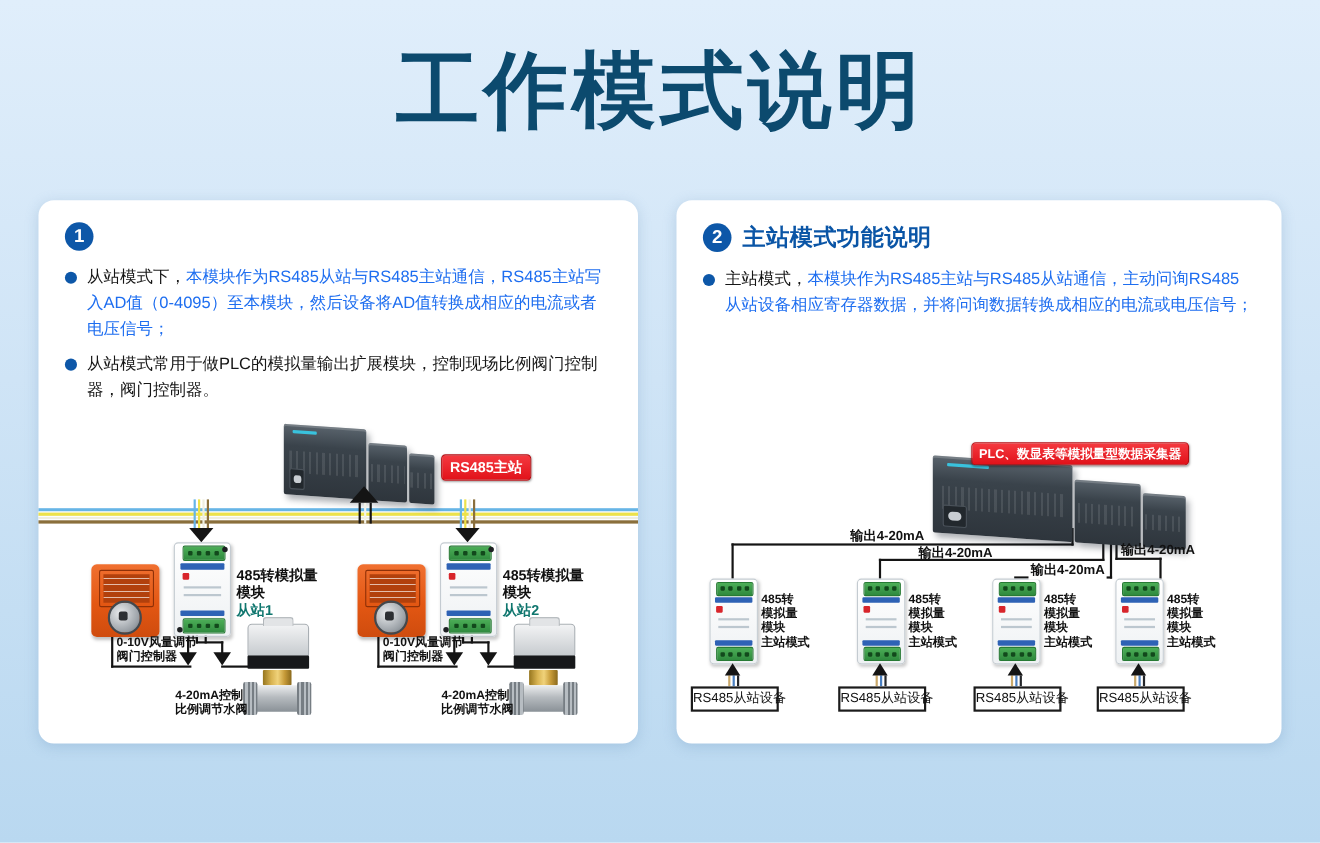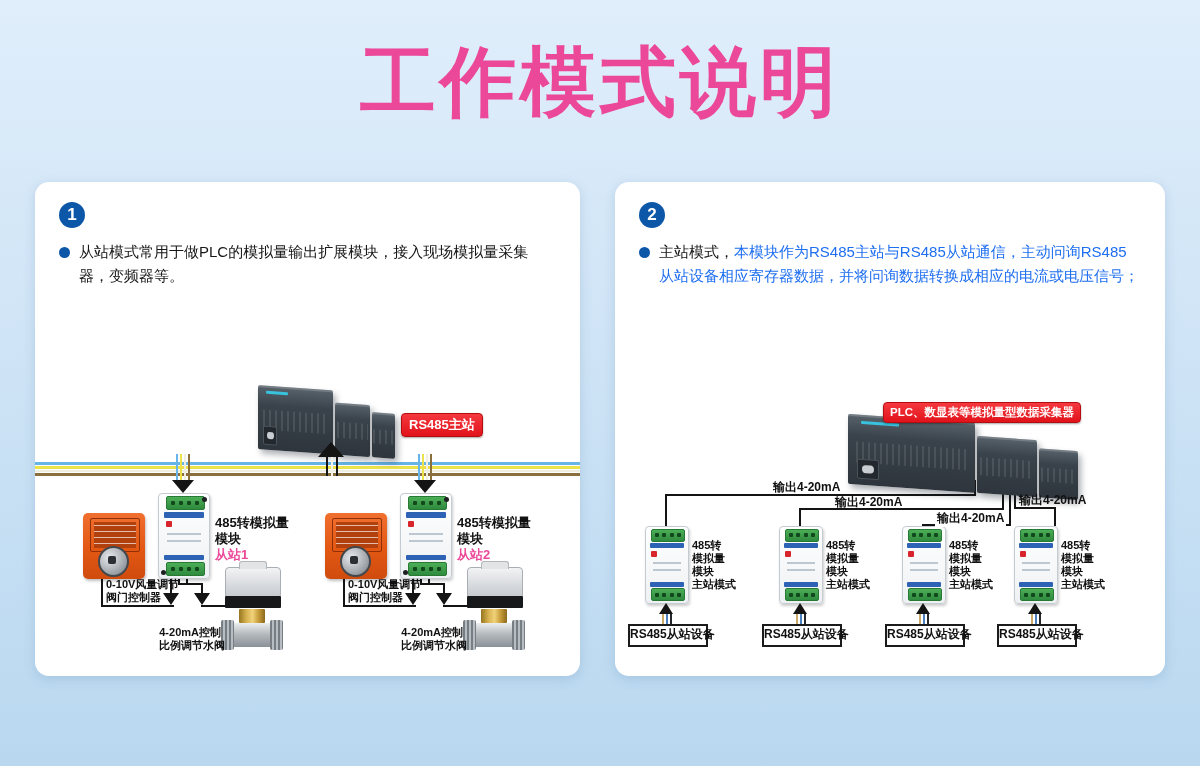--- a/index.html
+++ b/index.html
@@ -3,21 +3,21 @@
 <meta charset="utf-8">
 <style>
   html,body{margin:0;padding:0;}
   body{
     width:1200px;height:766px;position:relative;overflow:hidden;
     background:linear-gradient(180deg,#e0eefb 0%,#cfe4f6 45%,#b9d8f0 100%);
     font-family:"Liberation Sans","DejaVu Sans",sans-serif;
     -webkit-font-smoothing:antialiased;
   }
   .title{position:absolute;top:32px;left:0;right:0;text-align:center;
-    font-size:76px;font-weight:900;color:#ec4899;letter-spacing:4px;}
+    font-size:76px;font-weight:900;color:#0c4a6e;letter-spacing:4px;}
   .panel{position:absolute;top:182px;height:494px;background:#ffffff;border-radius:14px;
     box-shadow:0 3px 12px rgba(110,150,190,.30);}
   #panel-slave{left:35px;width:545px;}
   #panel-master{left:615px;width:550px;}
   .pbody{padding:20px 24px 0 24px;}
   .phead{display:flex;align-items:center;gap:10px;}
   .num{width:26px;height:26px;border-radius:50%;background:#0d57a8;color:#fff;
     font-weight:bold;font-size:17px;display:flex;align-items:center;justify-content:center;flex:0 0 auto;}
   .ht{font-size:21px;font-weight:bold;color:#0a55a6;letter-spacing:.5px;}
   .blts{margin-top:12px;}
@@ -108,43 +108,47 @@
   .v-body{position:absolute;left:4px;top:60px;width:46px;height:24px;border-radius:3px;
     background:linear-gradient(180deg,#eceeef,#b6bbbf 45%,#8a9197);}
   .v-body::before,.v-body::after{content:"";position:absolute;top:-3px;width:13px;height:30px;border-radius:2px;
     background:repeating-linear-gradient(90deg,#767d83 0 2px,#b7bdc2 2px 4px);}
   .v-body::before{left:-8px;}
   .v-body::after{right:-8px;}
 
   
   .lbl{position:absolute;font-size:11px;font-weight:bold;color:#111;line-height:13px;white-space:nowrap;z-index:5;}
   .mlabel{position:absolute;font-size:13px;font-weight:bold;color:#111;line-height:16px;white-space:nowrap;z-index:5;}
-  .red{color:#ec4899;}
+  .red{color:#0f766e;}
   .out{position:absolute;font-size:12px;font-weight:bold;color:#111;white-space:nowrap;z-index:5;}
   .out.boxed{background:#fff;padding:0 2px;}
-  .sbox{position:absolute;border:2px solid #1b1b1b;background:#fff;font-size:12px;font-weight:bold;color:#111;
+  .sbox{position:absolute;border:2px solid #1b1b1b;background:#fff;font-size:12px;font-weight:normal;color:#111;
     text-align:center;line-height:17px;white-space:nowrap;z-index:5;}
   .sgroup{position:absolute;top:113px;width:262px;height:182px;}
   .munit{position:absolute;top:146px;width:130px;height:130px;}
   .ulabel{position:absolute;left:47px;top:13px;font-size:11px;font-weight:bold;color:#111;line-height:13px;white-space:nowrap;z-index:5;}
 </style>
 </head>
 <body>
 
 <div class="title">工作模式说明</div>
 
 <div class="panel" id="panel-slave">
   <div class="pbody">
     <div class="phead">
       <span class="num">1</span>
     </div>
     <div class="blts">
       <div class="blt">
         <span class="bdot"></span>
-        <span><span>从站模式常用于做PLC的模拟量输出扩展模块，接入现场模拟量采集器，变频器等。</span><span class="bl"></span></span>
+        <span><span>从站模式下，</span><span class="bl">本模块作为RS485从站与RS485主站通信，RS485主站写入AD值（0-4095）至本模块，然后设备将AD值转换成相应的电流或者电压信号；</span></span>
+      </div>
+      <div class="blt">
+        <span class="bdot"></span>
+        <span><span>从站模式常用于做PLC的模拟量输出扩展模块，控制现场比例阀门控制器，阀门控制器。</span><span class="bl"></span></span>
       </div>
     </div>
   </div>
 
   <div class="diag">
 
     <div class="bus">
       <div class="bw-blue"></div>
       <div class="sep"></div>
       <div class="bw-yellow"></div>
@@ -312,20 +316,21 @@
         <div>比例调节水阀</div>
       </div>
     </div>
   </div>
 </div>
 
 <div class="panel" id="panel-master">
   <div class="pbody">
     <div class="phead">
       <span class="num">2</span>
+      <span class="ht">主站模式功能说明</span>
     </div>
     <div class="blts">
       <div class="blt">
         <span class="bdot"></span>
         <span><span>主站模式，</span><span class="bl">本模块作为RS485主站与RS485从站通信，主动问询RS485从站设备相应寄存器数据，并将问询数据转换成相应的电流或电压信号；</span></span>
       </div>
     </div>
   </div>
 
   <div class="diag">

